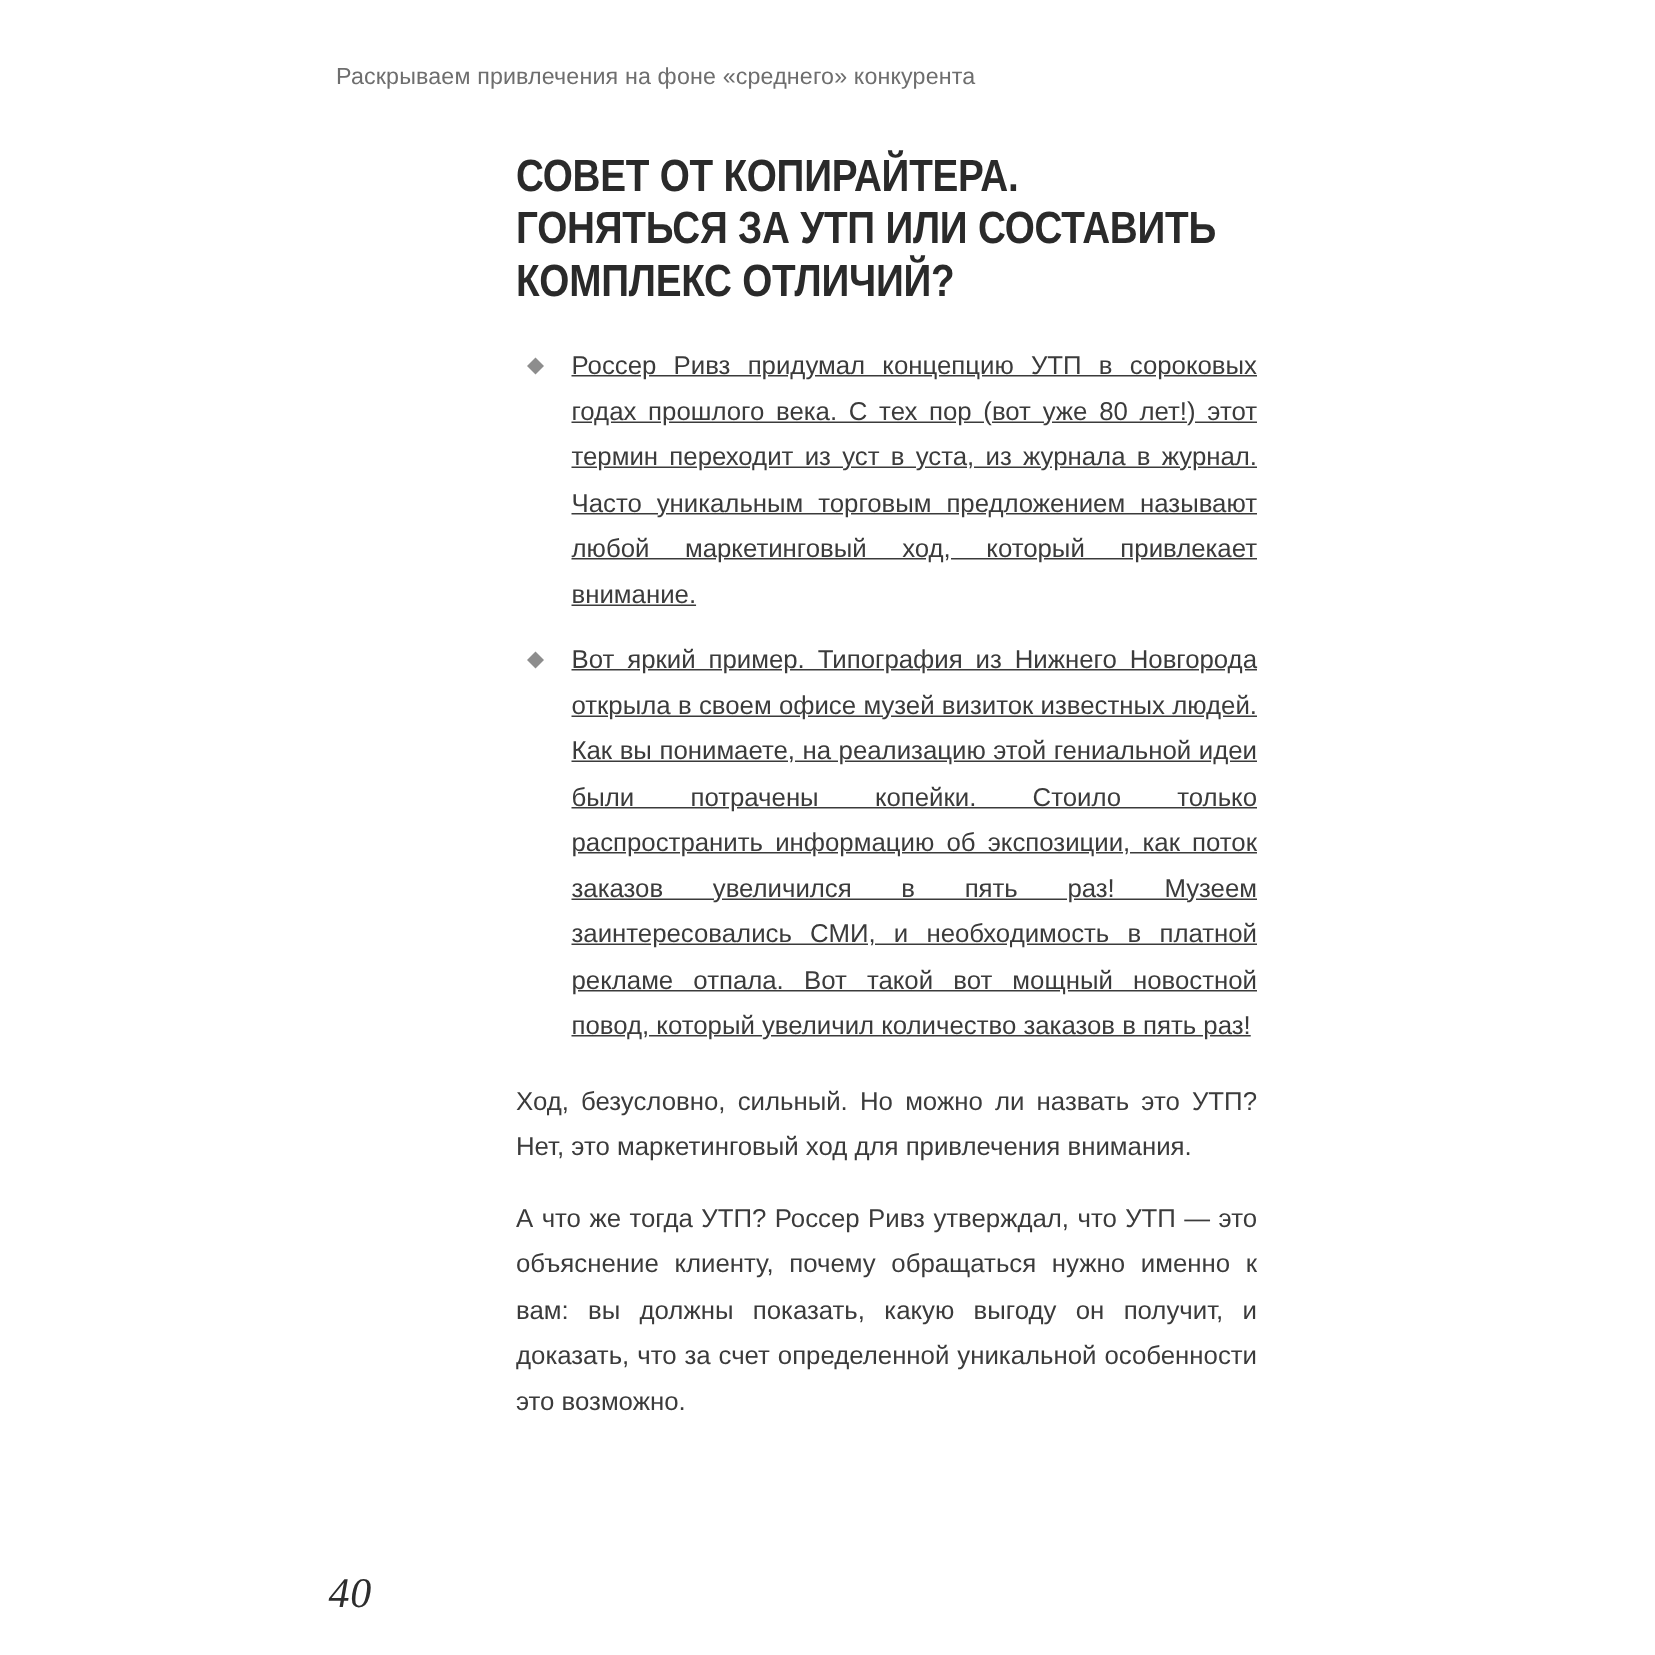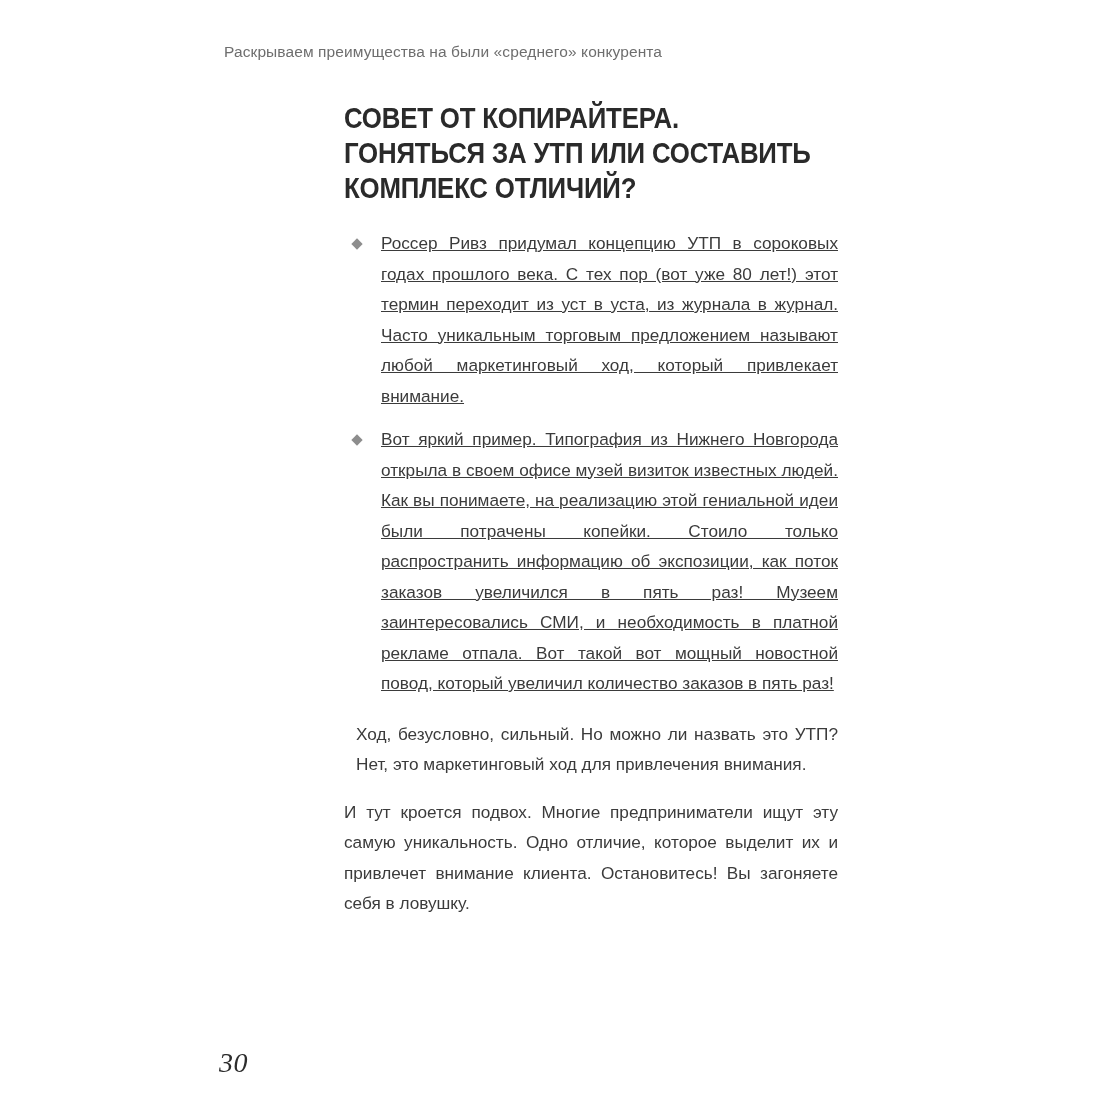--- a/index.html
+++ b/index.html
@@ -93,42 +93,41 @@
   .body-para {
     margin: 17px 0 0 0;
     font-size: 17.2px;
     line-height: 30.5px;
     color: #3b3b3b;
     text-align: justify;
     text-justify: inter-word;
   }
   .body-para.first-after-list {
     margin-top: 20px;
-    margin-left: 12px;
   }
 
   
   .folio {
     position: absolute;
     left: 219px;
     top: 1047px;
     font-family: "Liberation Serif", "DejaVu Serif", serif;
     font-style: italic;
     font-size: 28px;
     line-height: 32px;
     color: #2d2d2d;
     letter-spacing: 0.5px;
   }
 </style>
 </head>
 <body>
 
 <div class="page">
 
-  <div class="running-header">Раскрываем преимущества на были «среднего» конкурента</div>
+  <div class="running-header">Раскрываем привлечения на фоне «среднего» конкурента</div>
 
   <div class="content">
 
     <h1 class="heading">
       <span class="hl">СОВЕТ ОТ КОПИРАЙТЕРА.</span>
       <span class="hl">ГОНЯТЬСЯ ЗА УТП ИЛИ СОСТАВИТЬ</span>
       <span class="hl">КОМПЛЕКС ОТЛИЧИЙ?</span>
     </h1>
 
     <ul class="bullets">
@@ -137,20 +136,20 @@
         <span>Россер Ривз придумал концепцию УТП в сороковых годах прошлого века. С тех пор (вот уже 80 лет!) этот термин переходит из уст в уста, из журнала в журнал. Часто уникальным торговым предложением называют любой маркетинговый ход, который привлекает внимание.</span>
       </li>
       <li class="bullet-item">
         <span class="bullet-marker"></span>
         <span>Вот яркий пример. Типография из Нижнего Новгорода открыла в своем офисе музей визиток известных людей. Как вы понимаете, на реализацию этой гениальной идеи были потрачены копейки. Стоило только распространить информацию об экспозиции, как поток заказов увеличился в пять раз! Музеем заинтересовались СМИ, и необходимость в платной рекламе отпала. Вот такой вот мощный новостной повод, который увеличил количество заказов в пять раз!</span>
       </li>
     </ul>
 
     <p class="body-para first-after-list">Ход, безусловно, сильный. Но можно ли назвать это УТП? Нет, это маркетинговый ход для привлечения внимания.</p>
 
+    <p class="body-para">А что же тогда УТП? Россер Ривз утверждал, что УТП — это объяснение клиенту, почему обращаться нужно именно к вам: вы должны показать, какую выгоду он получит, и доказать, что за счет определенной уникальной особенности это возможно.</p>
 
-    <p class="body-para">И тут кроется подвох. Многие предприниматели ищут эту самую уникальность. Одно отличие, которое выделит их и привлечет внимание клиента. Остановитесь! Вы загоняете себя в ловушку.</p>
 
   </div>
 
-  <div class="folio">30</div>
+  <div class="folio">40</div>
 
 </div>
 
 </body></html>

